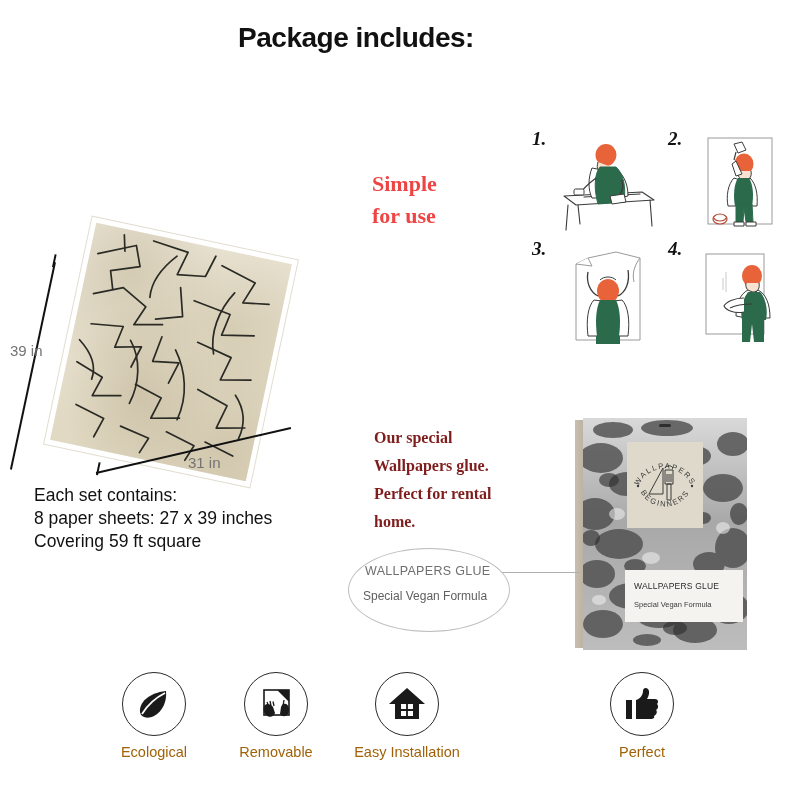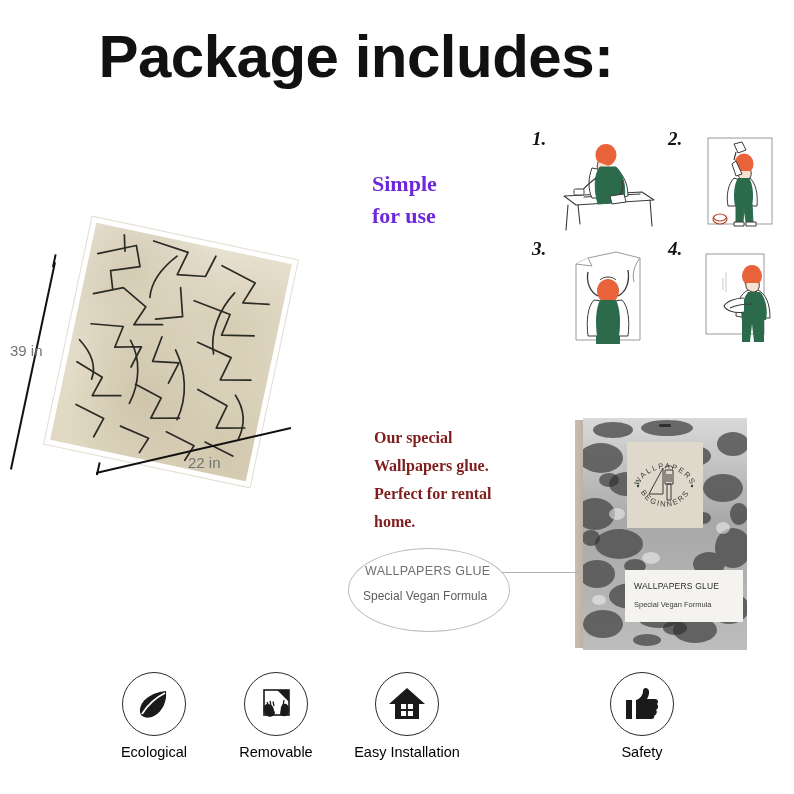--- a/index.html
+++ b/index.html
@@ -7,21 +7,21 @@
     width:794px;height:794px;background:#ffffff;
     font-family:"Liberation Sans",sans-serif;
     color:#111;overflow:hidden;position:relative;
   }
   .page{position:relative;width:794px;height:794px;}
 
   
   .title{
     position:absolute;left:0;top:22px;width:712px;text-align:center;
     font-family:"Liberation Sans",sans-serif;
-    font-weight:bold;font-size:60px;letter-spacing:-.5px;color:#111;
+    font-weight:bold;font-size:28px;letter-spacing:-.5px;color:#111;
   }
 
   
   .sample-wrap{position:absolute;left:28px;top:232px;width:300px;height:250px;}
   .sample-sheet{
     position:absolute;left:38px;top:4px;width:210px;height:232px;
     transform:rotate(12deg);transform-origin:50% 50%;
     background:#ffffff;
     box-shadow:0 0 0 1px #e2ddd0;
   }
@@ -46,21 +46,21 @@
   
   .contains{
     position:absolute;left:34px;top:484px;width:330px;
     font-family:"Liberation Sans",sans-serif;font-size:17.5px;line-height:23px;color:#111;
   }
 
   
   .instr-head{
     position:absolute;left:372px;top:168px;width:150px;
     font-family:"Liberation Serif",serif;font-weight:bold;
-    font-size:22px;line-height:32px;color:#6d28d9;
+    font-size:22px;line-height:32px;color:#ef4444;
   }
 
   
   .step{position:absolute;width:130px;height:106px;}
   .step .num{
     position:absolute;left:0;top:0;
     font-family:"Liberation Serif",serif;font-weight:bold;font-style:italic;
     font-size:19px;color:#111;
   }
   .step svg{position:absolute;left:22px;top:6px;}
@@ -123,21 +123,21 @@
 
   
   .features{position:absolute;left:0;top:672px;width:794px;height:110px;}
   .feature{position:absolute;width:130px;text-align:center;}
   .feature .ring{
     width:62px;height:62px;margin:0 auto;border:1.4px solid #2a2a2a;border-radius:50%;
     display:flex;align-items:center;justify-content:center;
   }
   .feature .cap{
     margin-top:8px;font-family:"Liberation Sans",sans-serif;
-    font-size:14.5px;color:#000000;white-space:nowrap;
+    font-size:14.5px;color:#a16207;white-space:nowrap;
   }
 </style>
 </head>
 <body>
 
 <div class="page">
 
   <div class="title">Package includes:</div>
 
   <div class="sample-wrap">
@@ -172,23 +172,28 @@
         </svg>
       </div>
     </div>
 
     <div class="dim-line" style="left:26px;top:30px;width:1.6px;height:212px;transform:rotate(12deg);transform-origin:top left;"></div>
     <div class="dim-line" style="left:20px;top:28px;width:13px;height:1.6px;transform:rotate(102deg);transform-origin:center;"></div>
     <div class="dim-line" style="left:64px;top:236px;width:13px;height:1.6px;transform:rotate(102deg);transform-origin:center;"></div>
     <div class="dim-label" style="left:-18px;top:110px;">39 in</div>
 
     <div class="dim-line" style="left:68px;top:240px;width:200px;height:1.6px;transform:rotate(-13deg);transform-origin:left center;"></div>
-    <div class="dim-label" style="left:160px;top:222px;">22 in</div>
-  </div>
-
+    <div class="dim-label" style="left:160px;top:222px;">31 in</div>
+  </div>
+
+  <div class="contains">
+    <div>Each set contains:</div>
+    <div>8 paper sheets: 27 x 39 inches</div>
+    <div>Covering 59 ft square</div>
+  </div>
 
   <div class="instr-head">
     <div>Simple</div>
     <div>for use</div>
   </div>
 
   <div class="step" style="left:532px;top:128px;">
     <div class="num">1.</div>
     <svg width="108" height="100" viewBox="0 0 108 100" aria-hidden="true">
       <g fill="none" stroke="#3b3b3b" stroke-width="1.1" stroke-linejoin="round" stroke-linecap="round">
@@ -410,18 +415,18 @@
     </div>
 
 
     <div class="feature" style="left:577px;top:0;">
       <div class="ring">
         <svg width="36" height="36" viewBox="0 0 36 36" aria-hidden="true">
           <rect x="2" y="14" width="6" height="19" fill="#1a1a1a"></rect>
           <path d="M12 33 L12 14 C 16 13, 19 9, 19 5 C 19 2, 22 1, 24 3 C 26 5, 25 10, 23 13 L31 13 C 34 13, 35 16, 33 18 C 35 20, 34 23, 32 24 C 34 26, 32 29, 30 30 C 31 32, 29 33, 27 33 Z" fill="#1a1a1a"></path>
         </svg>
       </div>
-      <div class="cap">Safety</div>
+      <div class="cap">Perfect</div>
     </div>
 
   </div>
 
 </div>
 
 </body></html>

